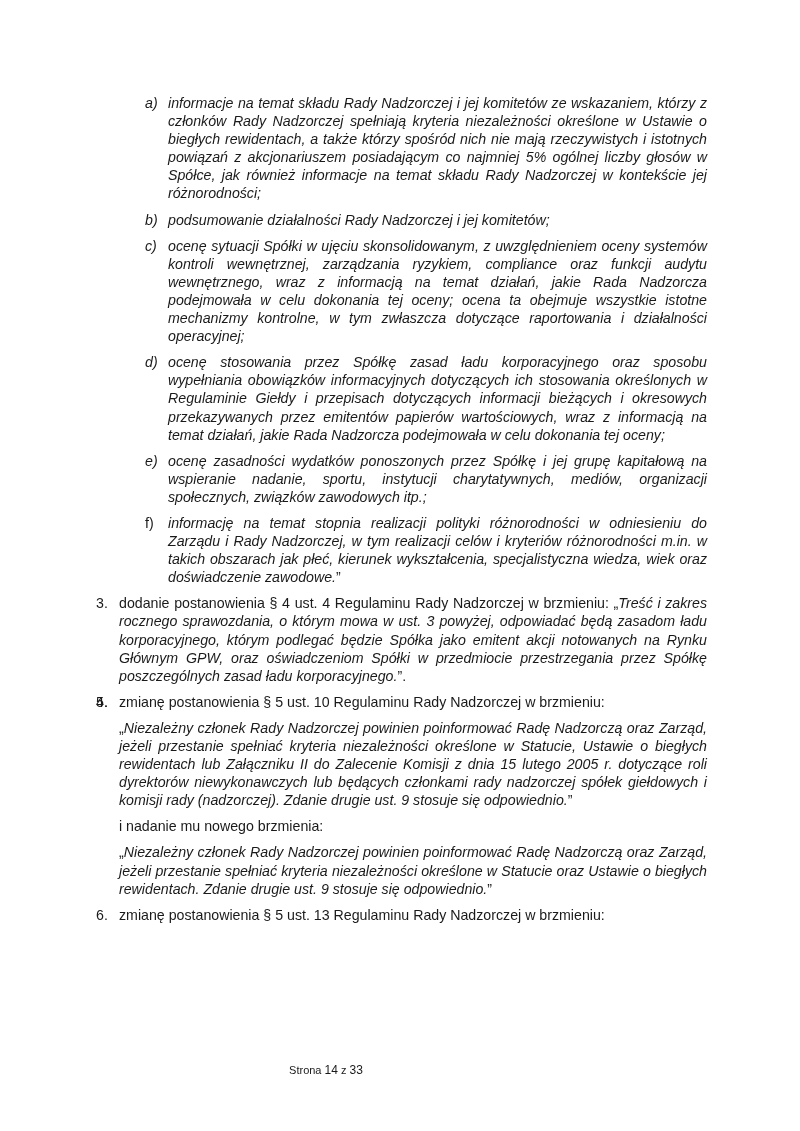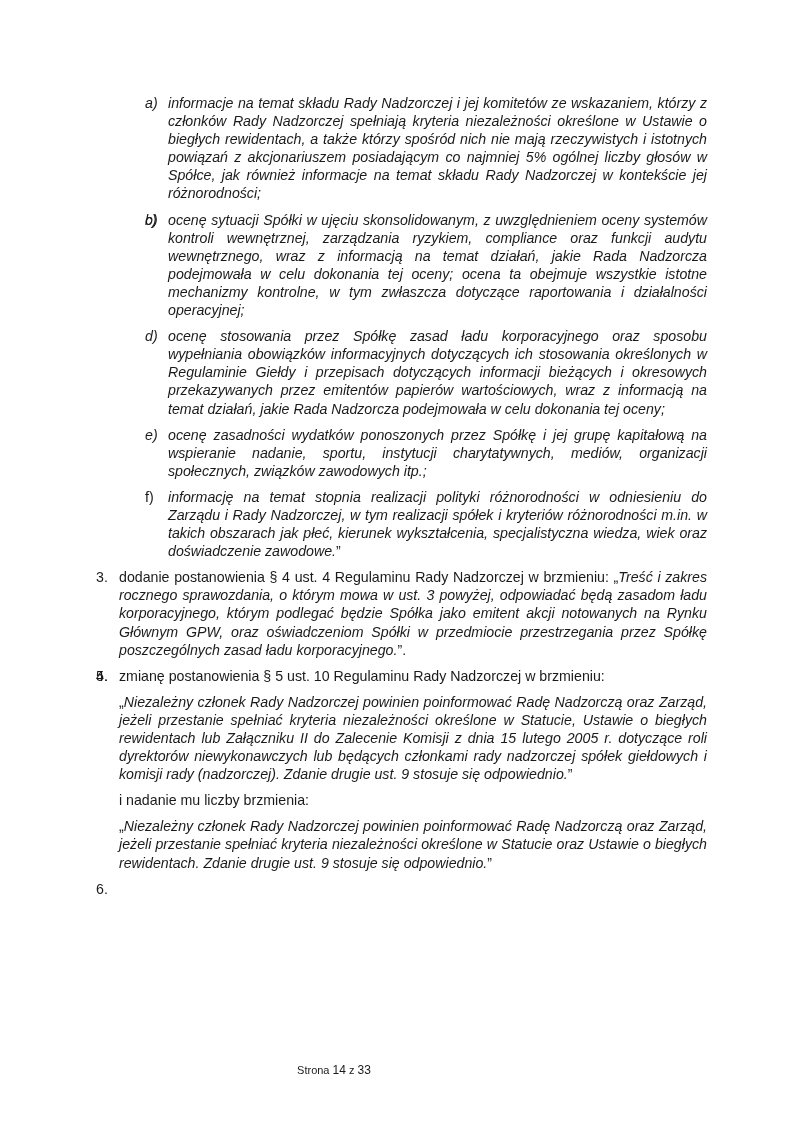--- a/index.html
+++ b/index.html
@@ -13,76 +13,78 @@
     .page { position: absolute; left: 0; top: 0; width: 800px; height: 1131px; }
     .content { position: absolute; left: 96px; top: 94px; width: 611px; }
     .sublist { margin-left: 49px; }
     .item { position: relative; text-align: justify; }
     .sub-item { padding-left: 23px; margin-bottom: 8px; }
     .num-item { padding-left: 23px; margin-bottom: 8px; }
     .label { position: absolute; left: 0; top: 0; }
     .it { font-style: italic; }
     .para { text-align: justify; margin-bottom: 8px; margin-top: 7px; }
     .footer {
-      position: absolute; left: 16px; width: 636px; top: 1061px;
+      position: absolute; left: 8px; width: 636px; top: 1061px;
       text-align: center; font-size: 11px; color: #1a1a1a;
     }
     .footer b { font-weight: normal; font-size: 12px; }
   </style>
 </head>
 <body>
 
 <div class="page">
   <div class="content">
 
     <div class="sublist">
       <div class="item sub-item it">
         <span class="label">a)</span>
         <span>informacje na temat składu Rady Nadzorczej i jej komitetów ze wskazaniem, którzy z członków Rady Nadzorczej spełniają kryteria niezależności określone w Ustawie o biegłych rewidentach, a także którzy spośród nich nie mają rzeczywistych i istotnych powiązań z akcjonariuszem posiadającym co najmniej 5% ogólnej liczby głosów w Spółce, jak również informacje na temat składu Rady Nadzorczej w kontekście jej różnorodności;</span>
       </div>
       <div class="item sub-item it">
         <span class="label">b)</span>
+        <span>podsumowanie działalności Rady Nadzorczej i jej komitetów;</span>
       </div>
       <div class="item sub-item it">
         <span class="label">c)</span>
         <span>ocenę sytuacji Spółki w ujęciu skonsolidowanym, z uwzględnieniem oceny systemów kontroli wewnętrznej, zarządzania ryzykiem, compliance oraz funkcji audytu wewnętrznego, wraz z informacją na temat działań, jakie Rada Nadzorcza podejmowała w celu dokonania tej oceny; ocena ta obejmuje wszystkie istotne mechanizmy kontrolne, w tym zwłaszcza dotyczące raportowania i działalności operacyjnej;</span>
       </div>
       <div class="item sub-item it">
         <span class="label">d)</span>
         <span>ocenę stosowania przez Spółkę zasad ładu korporacyjnego oraz sposobu wypełniania obowiązków informacyjnych dotyczących ich stosowania określonych w Regulaminie Giełdy i przepisach dotyczących informacji bieżących i okresowych przekazywanych przez emitentów papierów wartościowych, wraz z informacją na temat działań, jakie Rada Nadzorcza podejmowała w celu dokonania tej oceny;</span>
       </div>
       <div class="item sub-item it">
         <span class="label">e)</span>
         <span>ocenę zasadności wydatków ponoszonych przez Spółkę i jej grupę kapitałową na wspieranie nadanie, sportu, instytucji charytatywnych, mediów, organizacji społecznych, związków zawodowych itp.;</span>
       </div>
       <div class="item sub-item">
         <span class="label">f)</span>
-        <span class="it">informację na temat stopnia realizacji polityki różnorodności w odniesieniu do Zarządu i Rady Nadzorczej, w tym realizacji spółek i kryteriów różnorodności m.in. w takich obszarach jak płeć, kierunek wykształcenia, specjalistyczna wiedza, wiek oraz doświadczenie zawodowe.</span><span>”</span>
+        <span class="it">informację na temat stopnia realizacji polityki różnorodności w odniesieniu do Zarządu i Rady Nadzorczej, w tym realizacji celów i kryteriów różnorodności m.in. w takich obszarach jak płeć, kierunek wykształcenia, specjalistyczna wiedza, wiek oraz doświadczenie zawodowe.</span><span>”</span>
       </div>
     </div>
 
     <div class="item num-item">
       <span class="label">3.</span>
       <span>dodanie postanowienia § 4 ust. 4 Regulaminu Rady Nadzorczej w brzmieniu: „</span><span class="it">Treść i zakres rocznego sprawozdania, o którym mowa w ust. 3 powyżej, odpowiadać będą zasadom ładu korporacyjnego, którym podlegać będzie Spółka jako emitent akcji notowanych na Rynku Głównym GPW, oraz oświadczeniom Spółki w przedmiocie przestrzegania przez Spółkę poszczególnych zasad ładu korporacyjnego.</span><span>”.</span>
     </div>
 
     <div class="item num-item">
       <span class="label">4.</span>
     </div>
 
     <div class="item num-item">
       <span class="label">5.</span>
       <div class="para"><span>zmianę postanowienia § 5 ust. 10 Regulaminu Rady Nadzorczej w brzmieniu:</span></div>
       <div class="para"><span>„</span><span class="it">Niezależny członek Rady Nadzorczej powinien poinformować Radę Nadzorczą oraz Zarząd, jeżeli przestanie spełniać kryteria niezależności określone w Statucie, Ustawie o biegłych rewidentach lub Załączniku II do Zalecenie Komisji z dnia 15 lutego 2005 r. dotyczące roli dyrektorów niewykonawczych lub będących członkami rady nadzorczej spółek giełdowych i komisji rady (nadzorczej). Zdanie drugie ust. 9 stosuje się odpowiednio.</span><span>”</span></div>
-      <div class="para"><span>i nadanie mu liczby brzmienia:</span></div>
+      <div class="para"><span>i nadanie mu nowego brzmienia:</span></div>
       <div class="para" style="margin-bottom:0"><span>„</span><span class="it">Niezależny członek Rady Nadzorczej powinien poinformować Radę Nadzorczą oraz Zarząd, jeżeli przestanie spełniać kryteria niezależności określone w Statucie oraz Ustawie o biegłych rewidentach. Zdanie drugie ust. 9 stosuje się odpowiednio.</span><span>”</span></div>
     </div>
 
     <div class="item num-item">
       <span class="label">6.</span>
+      <div class="para"><span>zmianę postanowienia § 5 ust. 13 Regulaminu Rady Nadzorczej w brzmieniu:</span></div>
     </div>
 
   </div>
 
   <div class="footer">
     <span>Strona</span>
     <b>14</b>
     <span>z</span>
     <b>33</b>
   </div>

